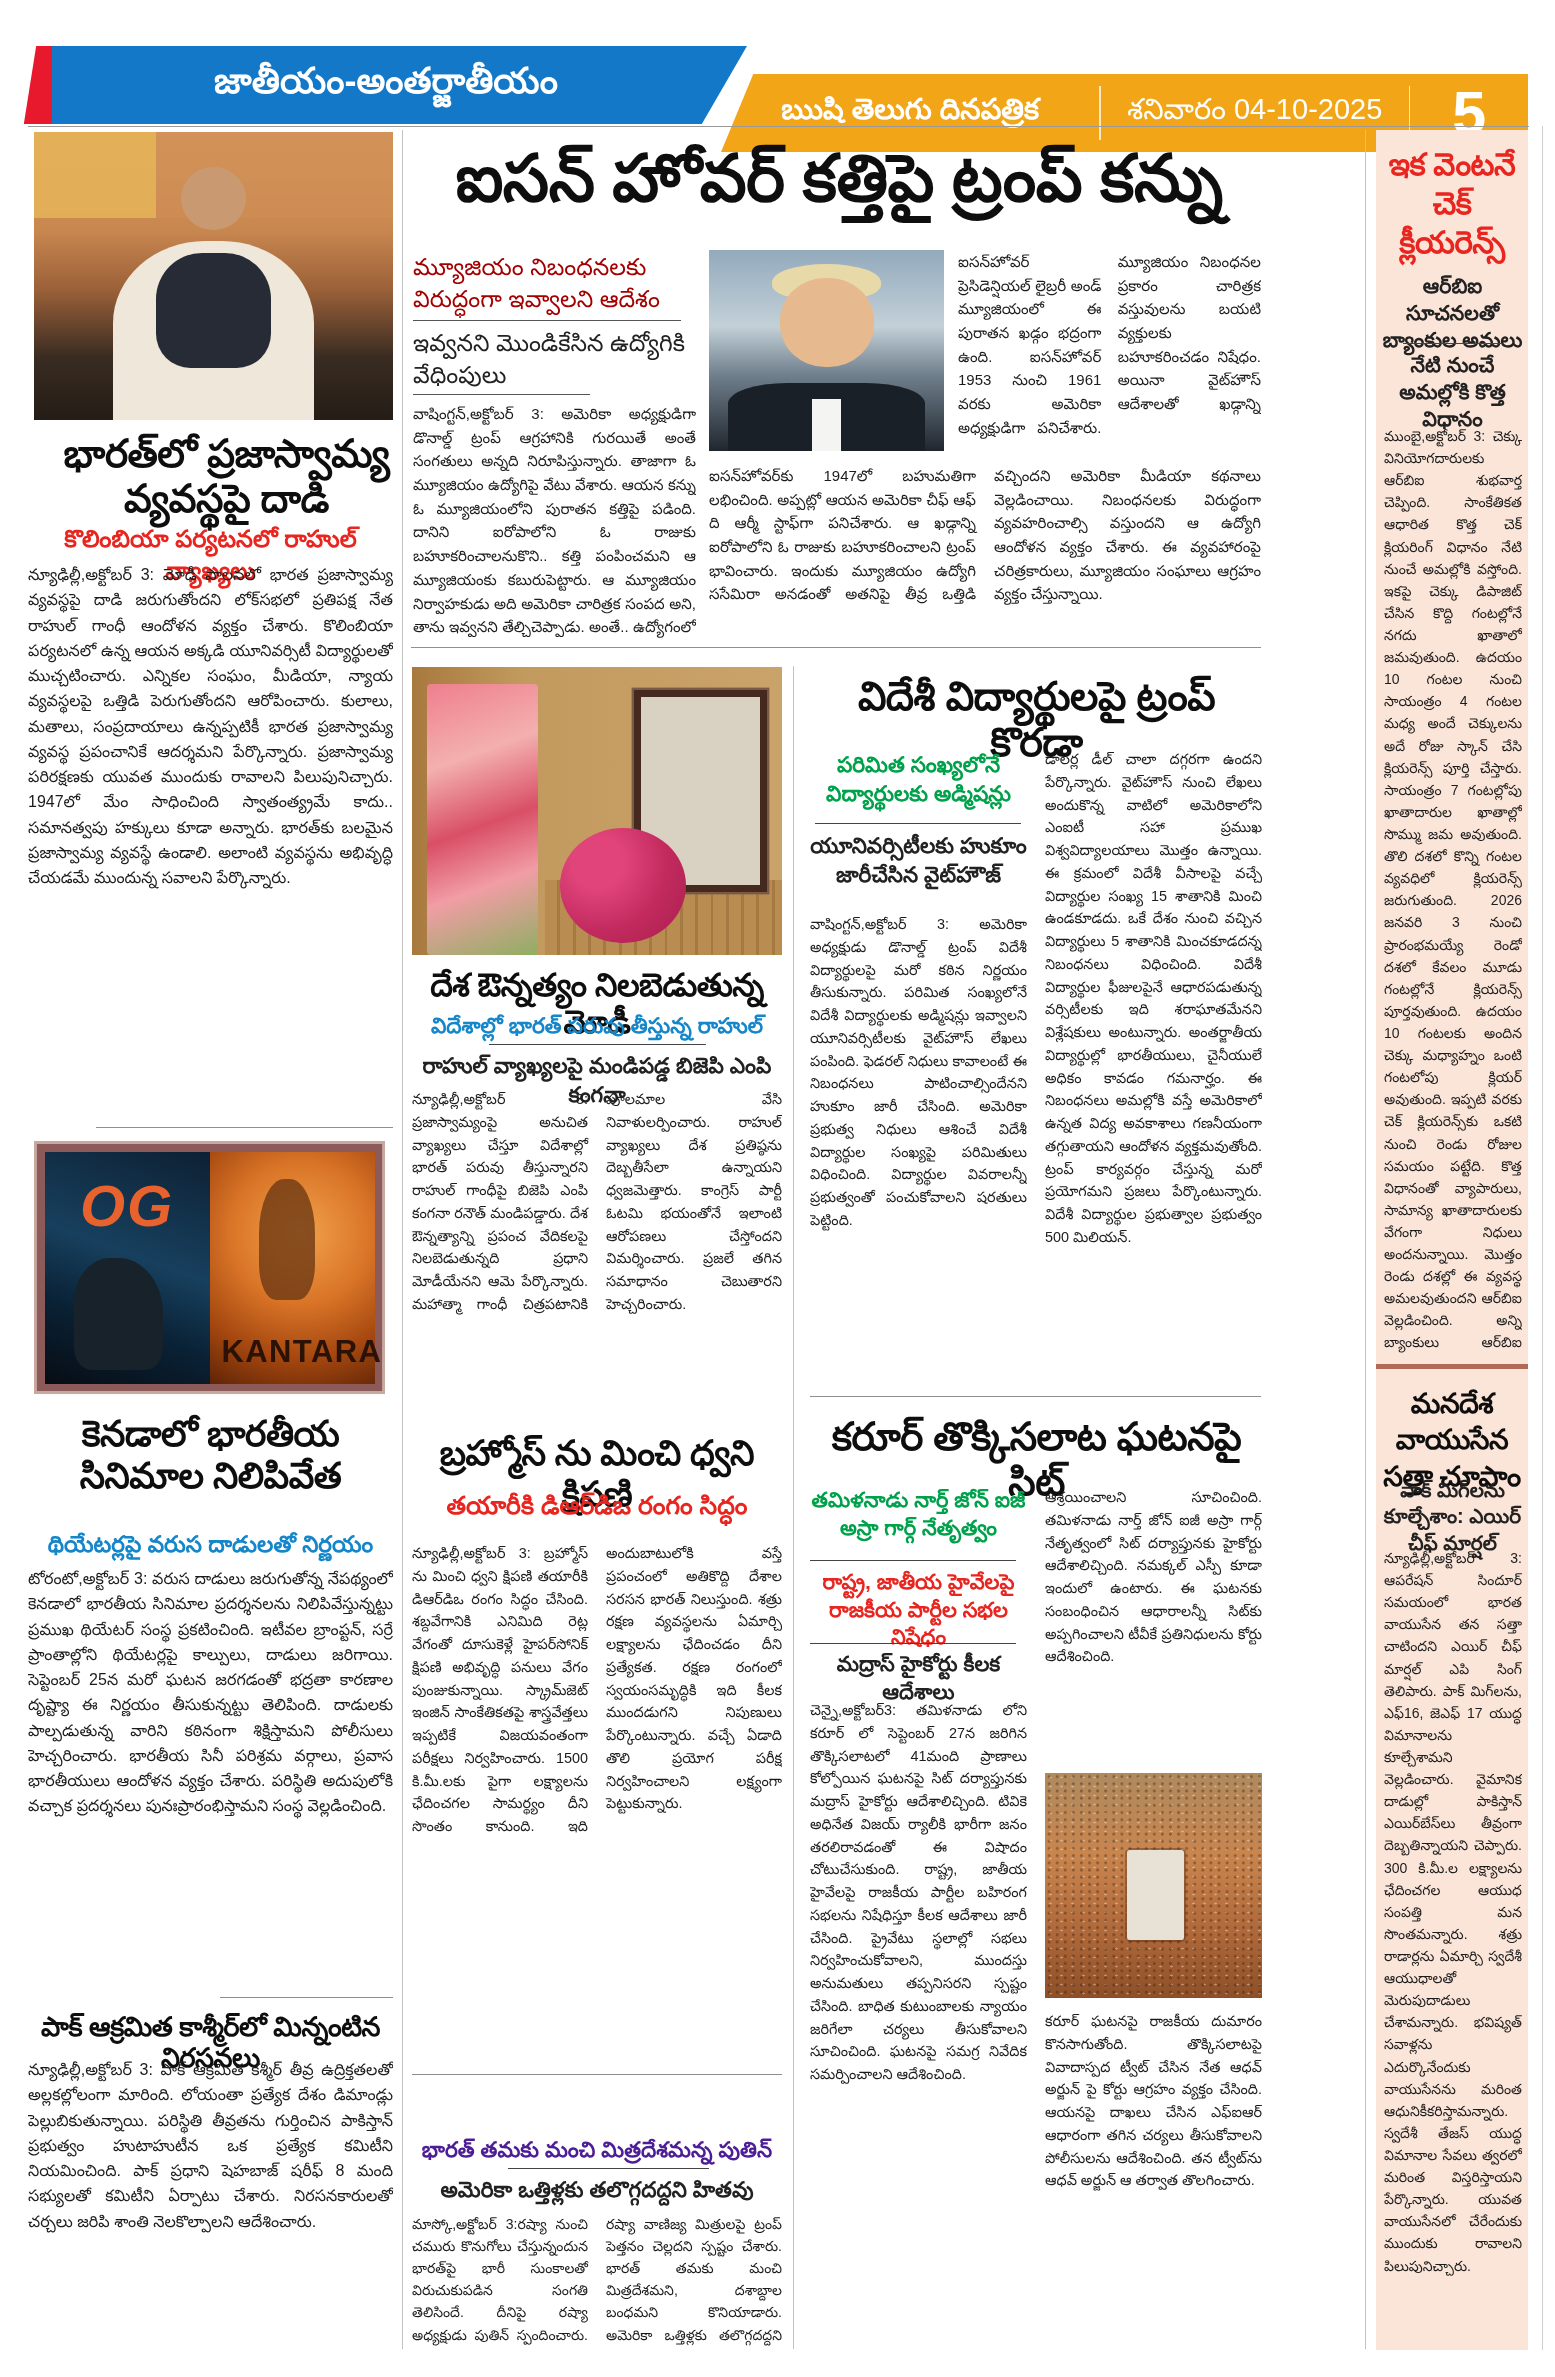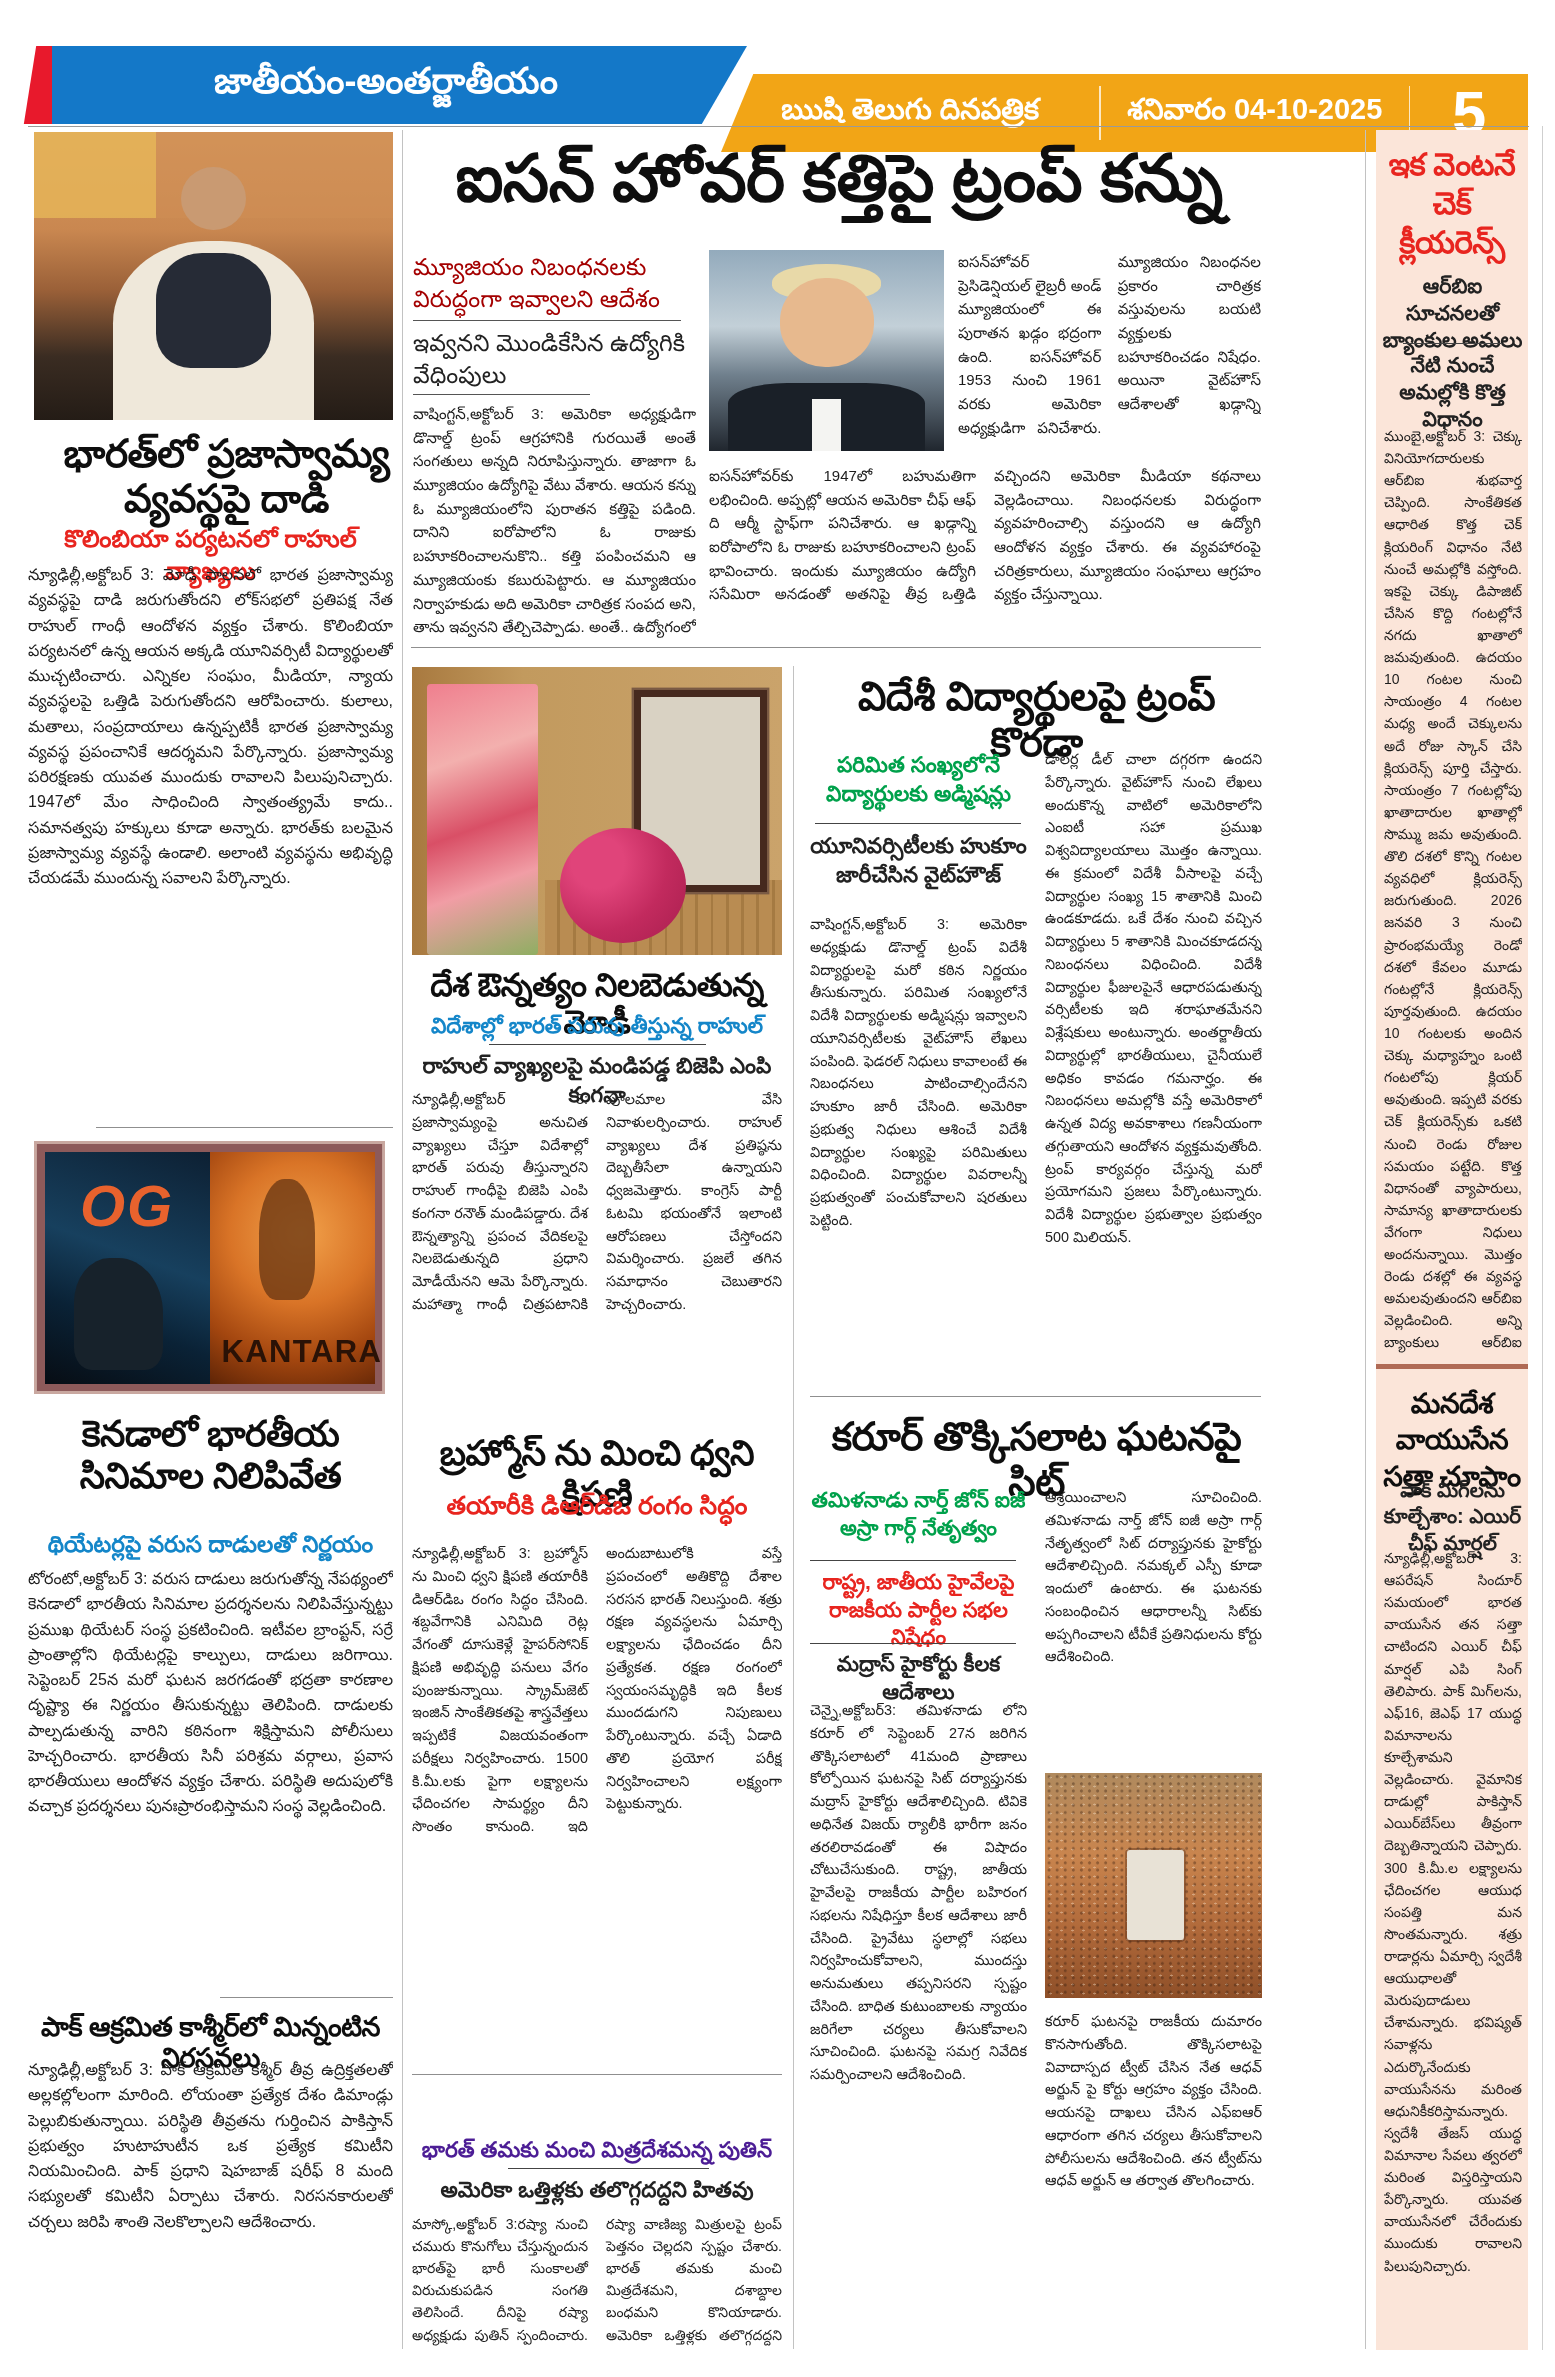--- a/index.html
+++ b/index.html
@@ -58,21 +58,21 @@
     <div class="abs" style="left:30px;top:46px;width:46px;height:78px;background:#e8192c;transform:skewX(-9deg);"></div>
     <div class="abs" style="left:52px;top:46px;width:695px;height:78px;background:#1478c8;clip-path:polygon(0 0,100% 0,93.5% 100%,0 100%);">
       <div class="bandtext" style="font-size:36px;padding-right:43px;">జాతీయం-అంతర్జాతీయం</div>
     </div>
     <div class="abs" style="left:721px;top:46px;width:807px;height:78px;background:#f2a516;clip-path:polygon(4% 0,100% 0,100% 100%,0 100%);display:flex;align-items:center;margin-top:28px;">
       <div style="flex:1.35;display:flex;align-items:center;justify-content:center;">
         <span style="color:#fff;font-weight:bold;font-size:29px;">ఋషి తెలుగు దినపత్రిక</span>
       </div>
       <div class="hdrsep"></div>
       <div style="flex:1.1;display:flex;align-items:center;justify-content:center;">
-        <span style="color:#fff;font-weight:bold;font-size:29px;">శనివారం 04-10-2025</span>
+        <span style="color:#fff;font-weight:normal;font-size:29px;">శనివారం 04-10-2025</span>
       </div>
       <div class="hdrsep"></div>
       <div style="flex:0.42;display:flex;align-items:center;justify-content:center;">
         <span style="color:#fff;font-weight:bold;font-size:61px;">5</span>
       </div>
     </div>
     <div class="abs hrule" style="left:28px;top:126px;width:1501px;background:#9a9a9a;"></div>
   </div>
 
   <div class="abs vrule" style="left:402px;top:130px;height:2219px;"></div>

